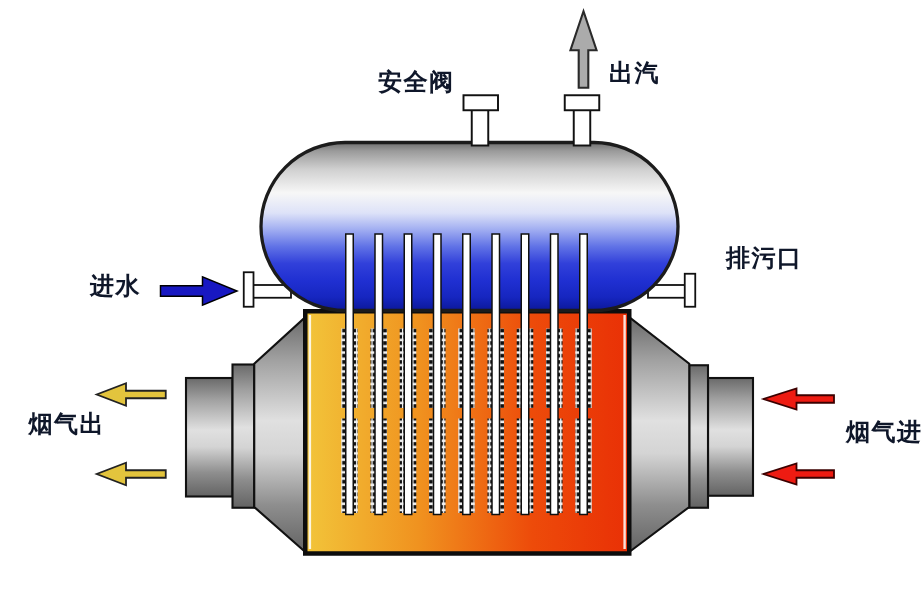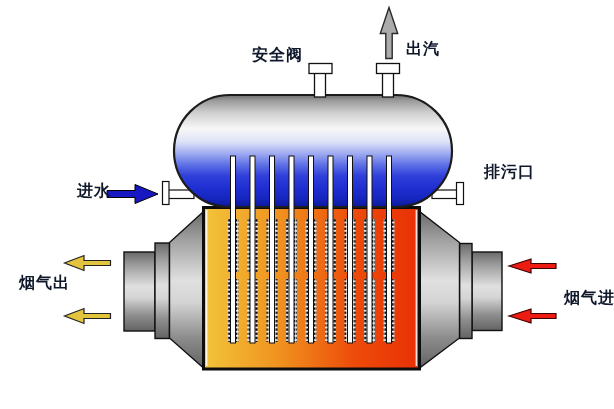--- a/index.html
+++ b/index.html
@@ -139,17 +139,17 @@
     <path d="M385.8,58.5 L385.8,33.5 L380.3,33.5 L389,7.5 L397.7,33.5 L392.2,33.5 L392.2,58.5 Z" fill="#ababab" stroke="#2a2a2a" stroke-width="1.4"></path>
     <path d="M107,190.5 L135,190.5 L135,184.5 L158,194 L135,203.5 L135,197.5 L107,197.5 Z" fill="#1818c2" stroke="#000" stroke-width="1"></path>
     <path d="M110.5,260.5 L84,260.5 L84,255.5 L64.5,263 L84,270.5 L84,265.5 L110.5,265.5 Z" fill="#e3c43d" stroke="#222" stroke-width="1.2"></path>
     <path d="M110.5,313.5 L84,313.5 L84,308.5 L64.5,316 L84,323.5 L84,318.5 L110.5,318.5 Z" fill="#e3c43d" stroke="#222" stroke-width="1.2"></path>
     <path d="M556,263.5 L531,263.5 L531,259 L509,266 L531,273 L531,268.5 L556,268.5 Z" fill="#ee1b12" stroke="#3c0000" stroke-width="1.2"></path>
     <path d="M556,313.5 L531,313.5 L531,309 L509,316 L531,323 L531,318.5 L556,318.5 Z" fill="#ee1b12" stroke="#3c0000" stroke-width="1.2"></path>
   </svg>
 
   <div class="label" style="left:252px;top:47px;">安全阀</div>
   <div class="label" style="left:406px;top:41px;">出汽</div>
-  <div class="label" style="left:77px;top:183px;">进水</div>
+  <div class="label" style="left:60px;top:183px;">进水</div>
   <div class="label" style="left:464px;top:164px;margin-left:20px;">排污口</div>
   <div class="label" style="left:19px;top:275px;">烟气出</div>
-  <div class="label" style="left:564px;top:280px;margin-top:10px;">烟气进</div>
+  <div class="label" style="left:564px;top:280px;">烟气进</div>
 </div>
 
 </body></html>

